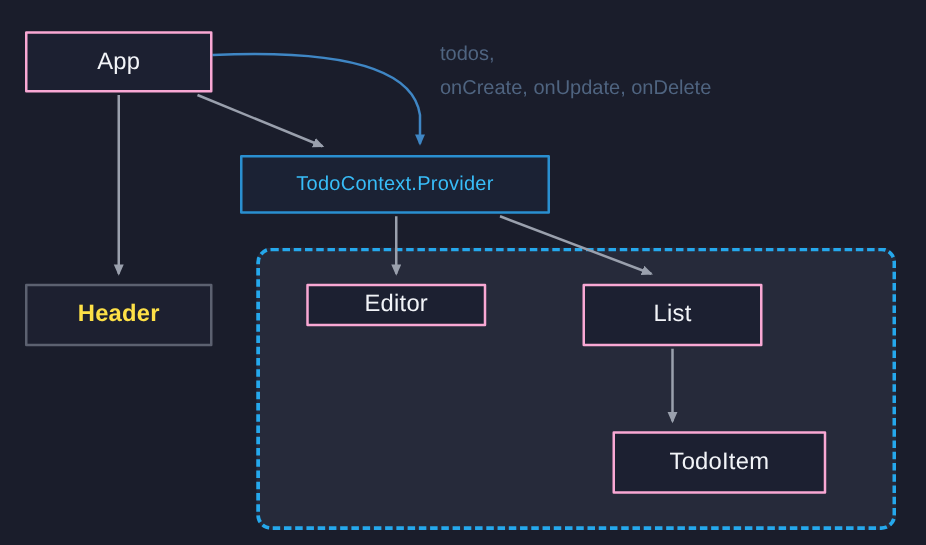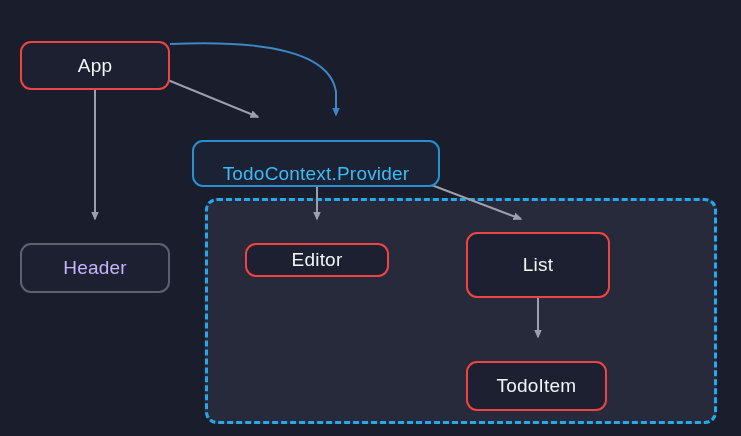--- a/index.html
+++ b/index.html
@@ -33,46 +33,45 @@
     border: 3px dashed #25a8ec;
     border-radius: 12px;
   }
   .node {
     position: absolute;
     box-sizing: border-box;
     display: flex;
     align-items: center;
     justify-content: center;
     background: #1c2031;
-    border: 2px solid #ef4444;
-    border-radius: 11px;
+    border: 2px solid #f9a8d4;
+    border-radius: 1px;
     color: #f2f4f8;
     font-size: 19px;
     letter-spacing: 0.2px;
     white-space: nowrap;
-    margin-top: 16px;
   }
   .node.dim {
     border-color: #5c6170;
-    color: #c4b5fd;
+    color: #fde047;
     background: #1d2030;
+    font-weight: bold;
   }
   .node.provider {
     border-color: #2a8fd0;
     color: #38bdf8;
     background: #1b2234;
-    font-size: 19px;
-    align-items: flex-end;
+    font-size: 16px;
   }
   .node-app   { left: 20px;  top: 25px;  width: 150px; height: 49px; }
   .node-header{ left: 20px;  top: 227px; width: 150px; height: 50px; }
   .node-provider { left: 192px; top: 124px; width: 248px; height: 47px; }
   .node-editor{ left: 245px; top: 227px; width: 144px; height: 34px; }
-  .node-list  { left: 466px; top: 216px; width: 144px; height: 66px; }
-  .node-todoitem { left: 466px; top: 345px; width: 141px; height: 50px; }
+  .node-list  { left: 466px; top: 227px; width: 144px; height: 50px; }
+  .node-todoitem { left: 490px; top: 345px; width: 171px; height: 50px; }
 
   .edge-label {
     position: absolute;
     left: 352px;
     top: 30px;
     color: #4f6480;
     font-size: 16px;
     line-height: 27px;
     white-space: nowrap;
   }
@@ -133,15 +132,19 @@
   </div>
 
   <div class="node node-list">
     <span>List</span>
   </div>
 
   <div class="node node-todoitem">
     <span>TodoItem</span>
   </div>
 
+  <div class="edge-label">
+    <div>todos,</div>
+    <div>onCreate, onUpdate, onDelete</div>
+  </div>
 
 
 </div>
 
 </body></html>

